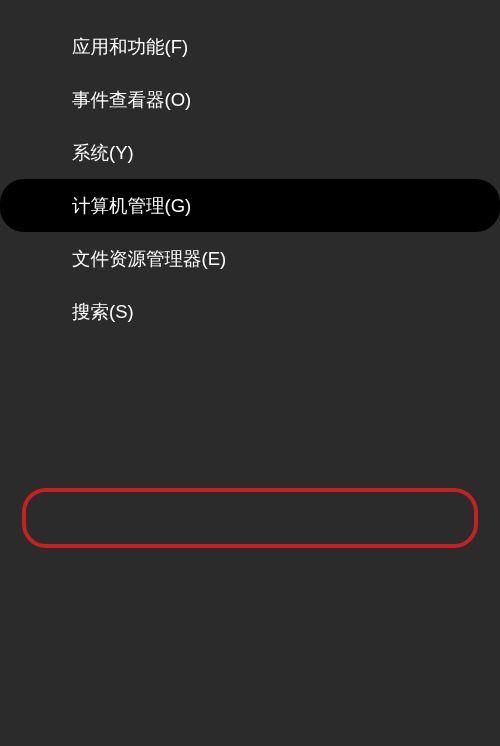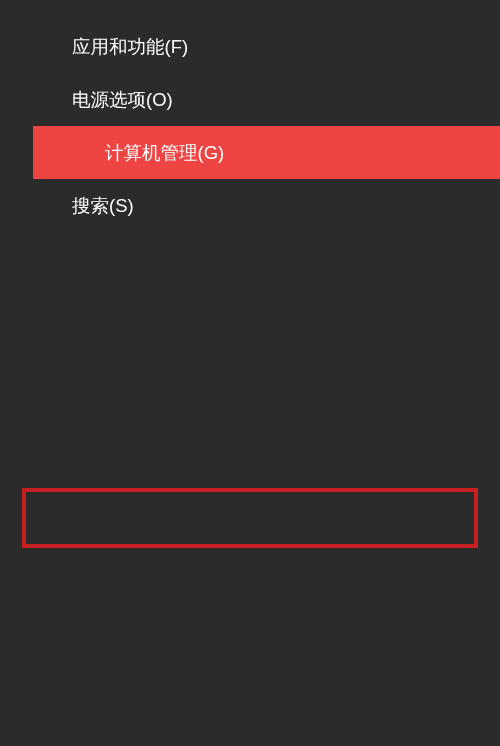--- a/index.html
+++ b/index.html
@@ -1,18 +1,19 @@
 <!DOCTYPE html>
 <html><head>
   <meta charset="utf-8">
   <style>
     * {
       margin: 0;
       padding: 0;
       box-sizing: border-box;
+      border-radius: 24px;
     }
     body {
       width: 500px;
       height: 746px;
       background: #2b2b2b;
       font-family: "Microsoft YaHei", "Segoe UI", sans-serif;
       overflow: hidden;
     }
     .context-menu {
       width: 100%;
@@ -21,43 +22,48 @@
       position: relative;
     }
     .menu-item {
       padding: 14px 0 14px 72px;
       color: #ffffff;
       font-size: 18.5px;
       cursor: default;
       position: relative;
     }
     .menu-item.hovered {
-      background: #ef4444;
-      margin-left: 33px;
+      background: #000000;
     }
     .highlight-box {
       position: absolute;
       border: 4px solid #c72020;
       pointer-events: none;
       left: 22px;
       width: 456px;
       height: 60px;
     }
   </style>
 </head>
 <body>
 
 <div class="context-menu">
   <div class="menu-item">
     <span>应用和功能(F)</span>
   </div>
   <div class="menu-item">
-    <span>电源选项(O)</span>
+    <span>事件查看器(O)</span>
+  </div>
+  <div class="menu-item">
+    <span>系统(Y)</span>
   </div>
   <div class="menu-item hovered">
     <span>计算机管理(G)</span>
+  </div>
+  <div class="menu-item">
+    <span>文件资源管理器(E)</span>
   </div>
   <div class="menu-item">
     <span>搜索(S)</span>
   </div>
 
   <div class="highlight-box" id="highlight-box" style="top: 488px;"></div>
 </div>
 
 </body></html>

